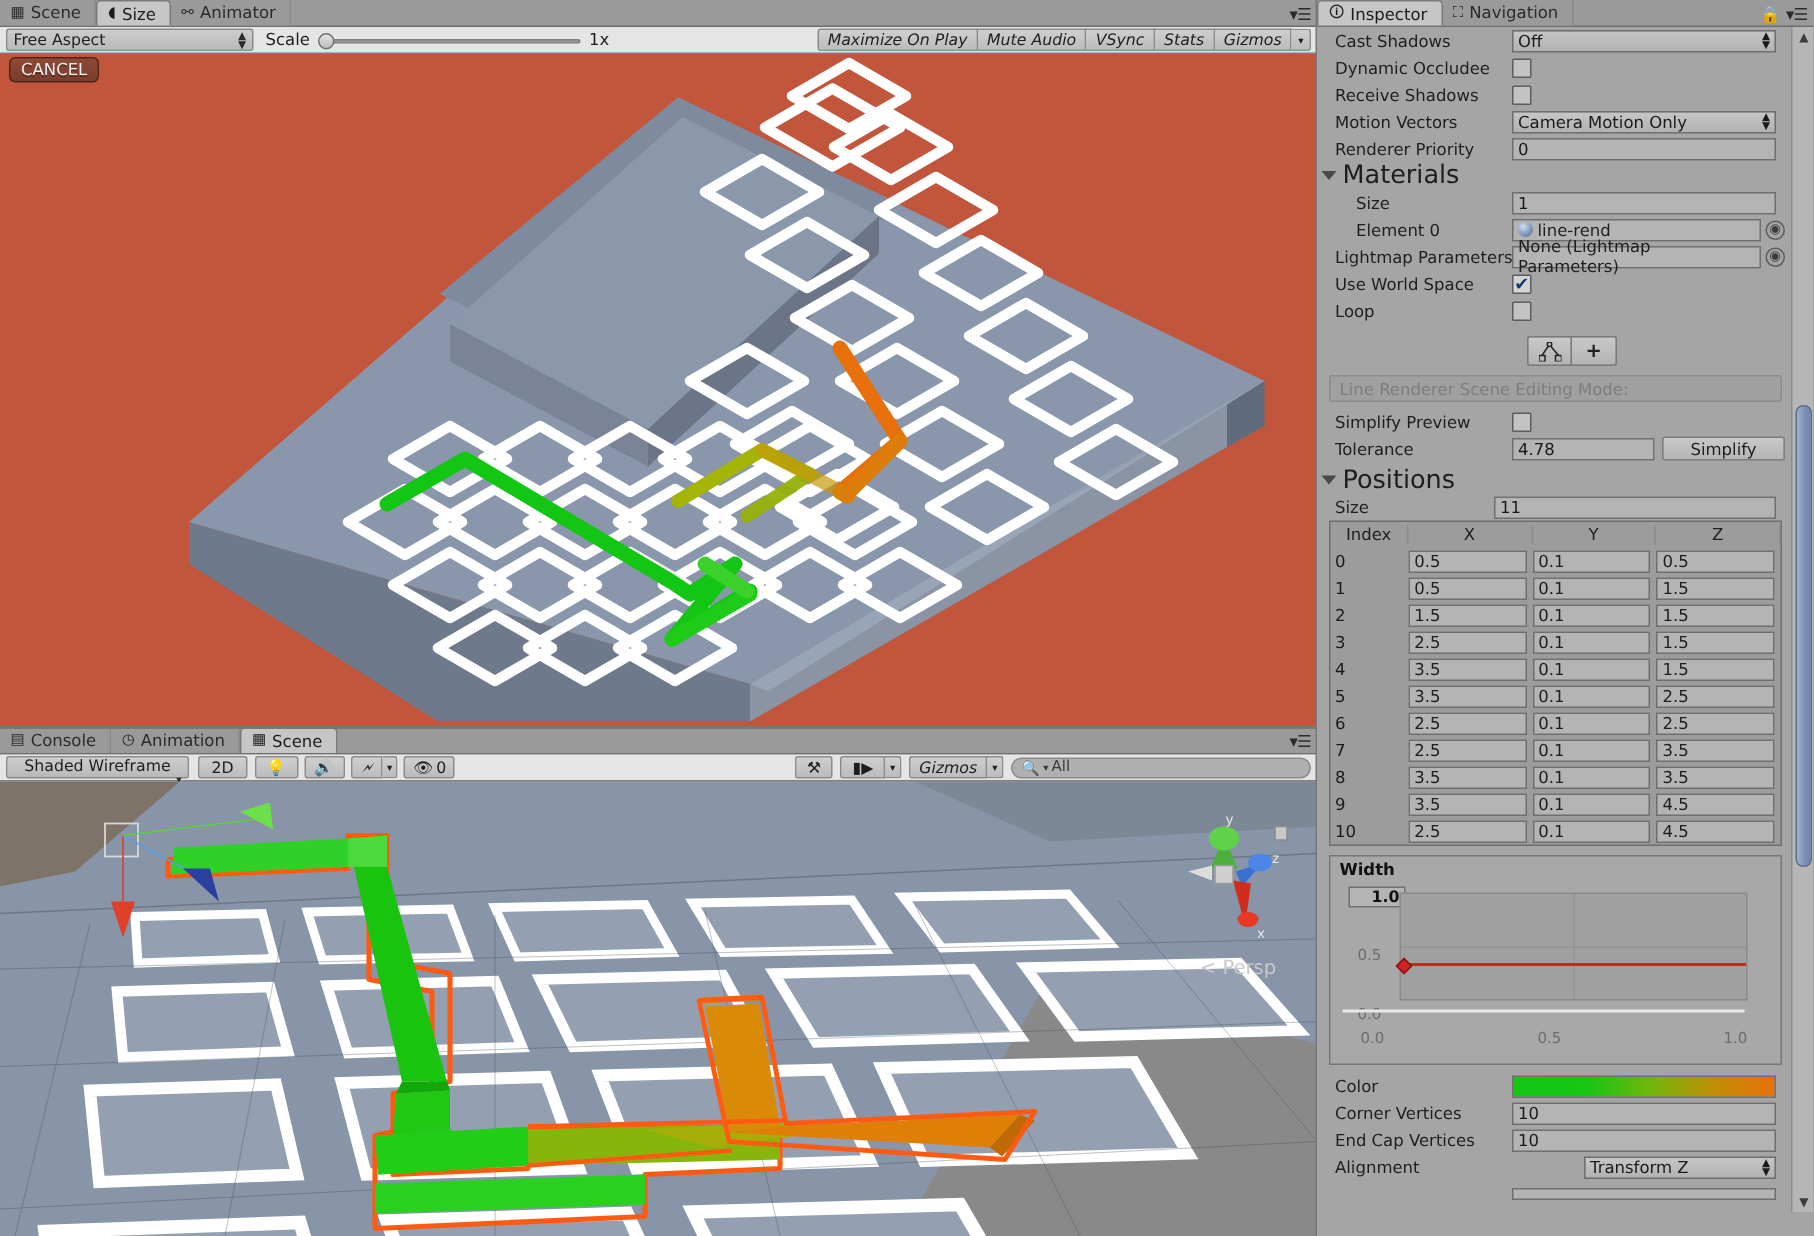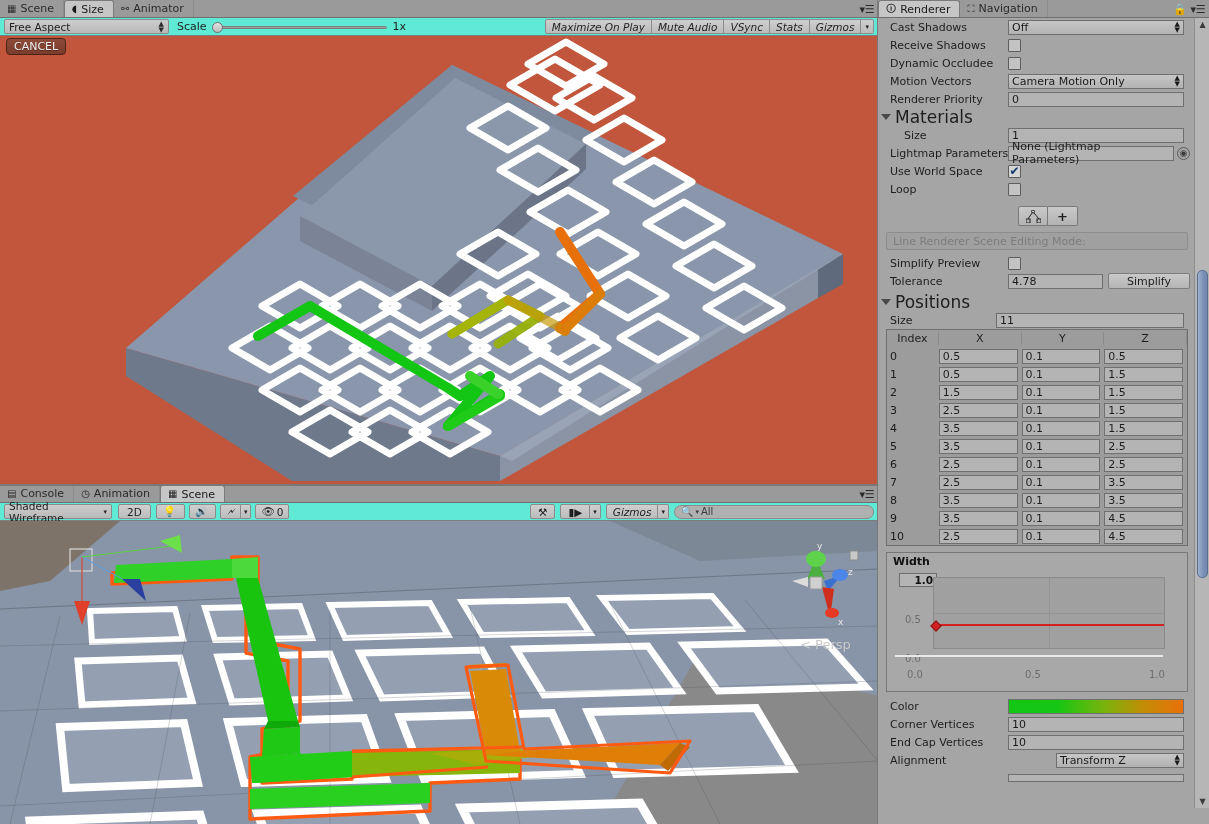--- a/index.html
+++ b/index.html
@@ -11,21 +11,21 @@
   
   .tabbar { position:absolute; height:18px; background:#9a9a9a;
             border-bottom:1px solid #6f6f6f; display:flex; align-items:flex-end; }
   .tab { height:17px; padding:0 9px 0 7px; display:flex; align-items:center; gap:4px;
          font-size:11px; color:#2b2b2b; background:#9a9a9a;
          border-right:1px solid #8a8a8a; }
   .tab.active { background:#c6c6c6; border:1px solid #7a7a7a; border-bottom:none;
                 border-radius:3px 3px 0 0; color:#1a1a1a; }
   .tab .ti { font-size:10px; line-height:1; display:inline-block; }
 
-  .toolbar { position:absolute; height:18px; background:#5eead4;
+  .toolbar { position:absolute; height:18px; background:#e5e5e5;
              border-bottom:1px solid #7d7d7d; display:flex; align-items:center; }
 
   .tbtn { height:15px; padding:0 6px; display:flex; align-items:center; gap:3px;
           background:linear-gradient(#cfcfcf,#bcbcbc); border:1px solid #8b8b8b;
           border-radius:2px; font-size:10.5px; color:#1e1e1e; white-space:nowrap; }
   .tgroup { display:flex; }
   .tgroup .tbtn { border-radius:0; border-left-width:0;font-style:italic; }
   .tgroup .tbtn:first-child { border-left-width:1px; border-radius:2px 0 0 2px; }
   .tgroup .tbtn:last-child { border-radius:0 2px 2px 0; }
 
@@ -314,21 +314,21 @@
         <span>Animation</span>
       </div>
       <div class="tab active">
         <span class="ti">▦</span>
         <span>Scene</span>
       </div>
       <div class="winmenu">▾☰</div>
     </div>
 
     <div class="toolbar" id="sceneToolbar">
-      <div class="popup" style="width:108px;margin-left:4px;">
+      <div class="popup" style="width:122px;margin-left:4px;flex-direction:column;">
         <span>Shaded Wireframe</span>
         <span class="arrows" style="font-size:7px">▾</span>
       </div>
       <div class="tbtn" style="margin-left:6px;padding:0 8px;">
         <span>2D</span>
       </div>
       <div class="tbtn" style="margin-left:5px;padding:0 7px;">
         <span>💡</span>
       </div>
       <div class="tbtn" style="margin-left:4px;padding:0 6px;">
@@ -492,47 +492,47 @@
   </div>
 
   <div class="divider" style="left:877px;top:0;width:2px;height:824px;"></div>
   <div class="divider" style="left:0;top:484px;width:878px;height:2px;"></div>
 
   <div id="inspector">
 
     <div class="tabbar" id="inspTabs">
       <div class="tab active">
         <span class="ti">🛈</span>
-        <span>Renderer</span>
+        <span>Inspector</span>
       </div>
       <div class="tab">
         <span class="ti">⛶</span>
         <span>Navigation</span>
       </div>
       <div style="position:absolute;right:22px;top:3px;font-size:11px;">🔒</div>
       <div class="winmenu">▾☰</div>
     </div>
 
     <div id="inspBody">
 
       <div class="row" style="margin-top:0;">
         <span class="lbl lblw ind1">Cast Shadows</span>
         <div class="field dd" style="margin-right:6px;">
           <span>Off</span>
           <span style="margin-left:auto;font-size:7px;line-height:6px;text-align:center;">▲<br>▼</span>
         </div>
       </div>
 
       <div class="row">
+        <span class="lbl lblw ind1">Dynamic Occludee</span>
+        <div class="chk"></div>
+      </div>
+
+      <div class="row">
         <span class="lbl lblw ind1">Receive Shadows</span>
-        <div class="chk"></div>
-      </div>
-
-      <div class="row">
-        <span class="lbl lblw ind1">Dynamic Occludee</span>
         <div class="chk"></div>
       </div>
 
       <div class="row">
         <span class="lbl lblw ind1">Motion Vectors</span>
         <div class="field dd" style="margin-right:6px;">
           <span>Camera Motion Only</span>
           <span style="margin-left:auto;font-size:7px;line-height:6px;text-align:center;">▲<br>▼</span>
         </div>
       </div>
@@ -549,20 +549,28 @@
         <span>Materials</span>
       </div>
 
       <div class="row">
         <span class="lbl lblw ind2">Size</span>
         <div class="field" style="margin-right:6px;">
           <span>1</span>
         </div>
       </div>
 
+      <div class="row">
+        <span class="lbl lblw ind2">Element 0</span>
+        <div class="objfield">
+          <span class="sphere"></span>
+          <span>line-rend</span>
+        </div>
+        <div class="picker"></div>
+      </div>
 
       <div class="row">
         <span class="lbl lblw ind1">Lightmap Parameters</span>
         <div class="objfield">
           <span>None (Lightmap Parameters)</span>
         </div>
         <div class="picker"></div>
       </div>
 
       <div class="row">

